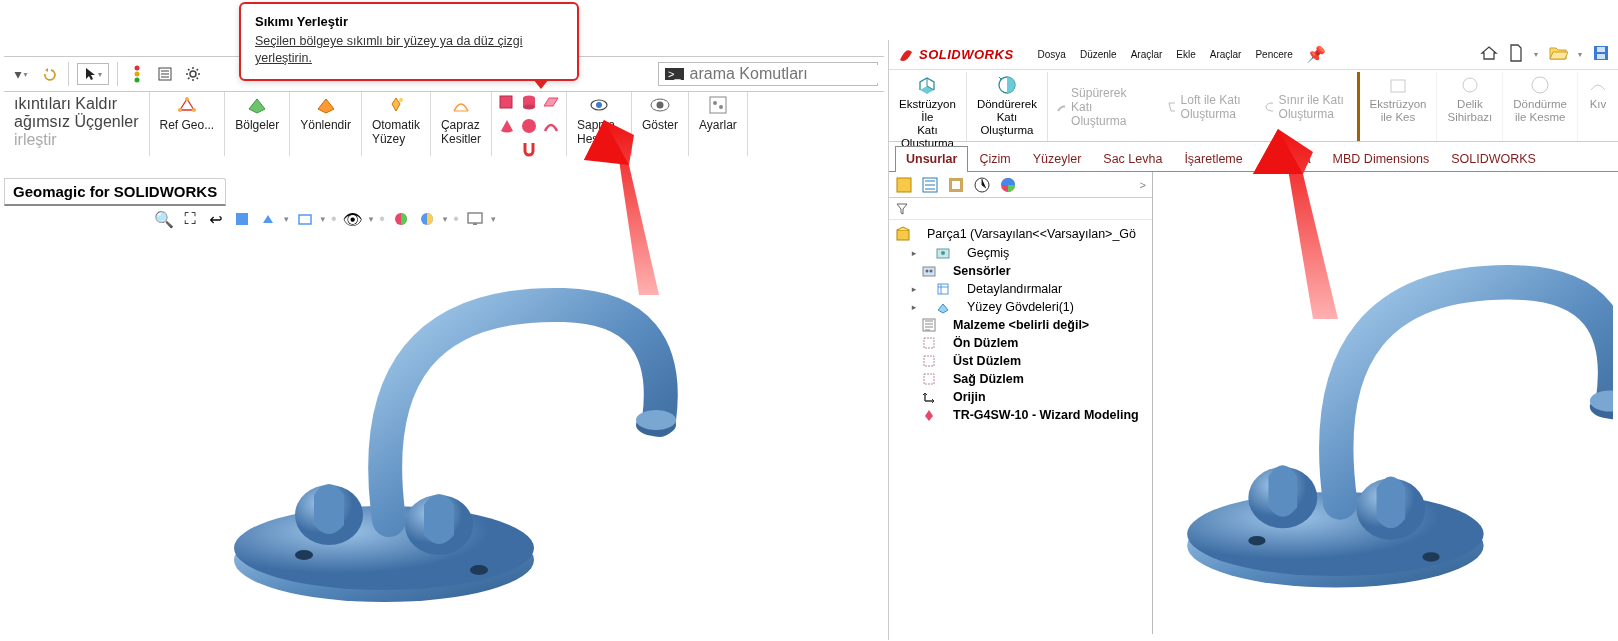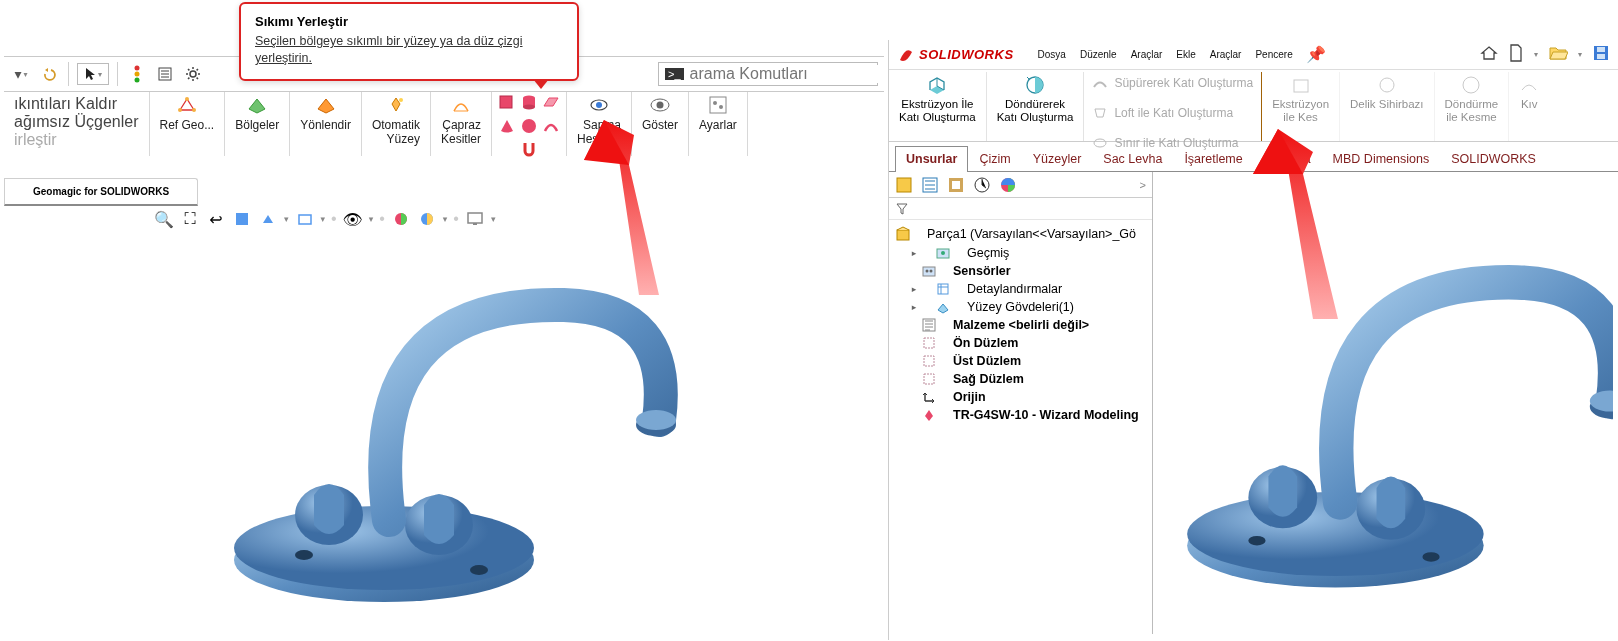--- a/index.html
+++ b/index.html
@@ -17,45 +17,45 @@
 .tiny-ico { width:22px; height:22px; display:flex; align-items:center; justify-content:center; color:#555; font-size:14px; }
 .tiny-ico.drop::after{content:"▾"; font-size:8px; margin-left:2px; color:#888;}
 .search-box { margin-left:auto; display:flex; align-items:center; border:1px solid #bbb; height:24px; width:220px; padding:0 6px; gap:6px;}
 .search-input { border:none; outline:none; font-size:16px; flex:1; color:#0f766e;}
 .sep-v {width:1px; height:24px; background:#cfcfcf; margin:0 2px;}
 
 .ribbon { position:absolute; left:0; top:92px; right:0; height:72px; display:flex; align-items:flex-start;}
 .rgroup { border-right:1px solid #d8d8d8; height:64px; padding:2px 10px 0; display:flex; flex-direction:column; align-items:center; justify-content:flex-start; gap:2px;}
 .rgroup.textcol { align-items:flex-start; font-size:16px; color:#444; line-height:16px; padding-top:4px;text-align:right;}
 .rgroup .ic { height:22px; display:flex; align-items:center; justify-content:center;}
-.rgroup .lbl { font-size:12px; color:#222; text-align:right; line-height:14px;}
+.rgroup .lbl { font-size:12px; color:#222; text-align:left; line-height:14px;}
 .grey-lbl { color:#aaa !important; }
 .iconrow { display:flex; gap:4px;}
 .mini-ic{width:18px;height:18px;}
 
-.tabbar-left { position:absolute; left:0; top:178px; height:28px; border:1px solid #cfcfcf; border-bottom:2px solid #8a8a8a; border-radius:0 3px 0 0; padding:0 28px; display:flex; align-items:center; font-size:10px; font-weight:700; background:#fff;}
+.tabbar-left { position:absolute; left:0; top:178px; height:28px; border:1px solid #cfcfcf; border-bottom:2px solid #8a8a8a; border-radius:0 3px 0 0; padding:0 8px; display:flex; align-items:center; font-size:15px; font-weight:700; background:#fff;}
 .view-icons { position:absolute; left:150px; top:205px; height:28px; display:flex; align-items:center; gap:6px;}
 .vi { width:20px;height:20px; display:flex; align-items:center; justify-content:center;}
 
 .model-view-left { position:absolute; left:180px; top:220px; width:550px; height:400px;}
 .arrow-left { position:absolute; left:575px; top:120px; width:120px; height:180px; pointer-events:none;}
 
 
 .right-app { position:absolute; left:888px; top:40px; width:730px; height:600px; background:#fff; border-left:1px solid #ccc;}
 .sw-menubar { height:30px; display:flex; align-items:center; padding:0 8px; gap:14px; border-bottom:1px solid #ddd;}
 .sw-logo { display:flex; align-items:center; gap:4px; margin-right:10px;}
 .sw-logo-text{ font-family: Arial; font-weight:700; font-style:italic; font-size:13px; color:#c00; letter-spacing:.5px;}
 .menu-item { font-size:10px; color:#111;}
 .menu-right { margin-left:auto; display:flex; gap:10px; align-items:center;}
 
 .sw-ribbon { height:72px; border-bottom:1px solid #ccc; display:flex; padding-top:2px;}
 .swg { border-right:1px solid #e3e3e3; padding:2px 10px; display:flex; flex-direction:column; align-items:center;}
 .swg .iw{height:22px; display:flex; align-items:center; justify-content:center;}
 .swg .t1{font-size:11.5px; text-align:center; line-height:13px; margin-top:2px;}
-.swlist { padding:4px 8px; display:flex; flex-direction:column; gap:16px; border-right:1px solid #a16207;}
+.swlist { padding:4px 8px; display:flex; flex-direction:row; gap:16px; border-right:3px solid #a16207;}
 .swlist-row{display:flex; align-items:center; gap:6px; font-size:12px; color:#aaa;}
 
 .sw-tabs { height:30px; display:flex; align-items:flex-end; border-bottom:1px solid #8c8c8c; padding-left:6px;}
 .sw-tab { padding:5px 10px 6px; font-size:12.5px; color:#7f1d1d; border:1px solid transparent; border-bottom:none; position:relative; top:1px;}
 .sw-tab.active { font-weight:700; border-color:#8c8c8c; background:#fff;}
 
 .sw-split { display:flex; height:462px;}
 .tree-panel { width:264px; border-right:1px solid #bbb; display:flex; flex-direction:column;}
 .tree-icons { height:26px; border-bottom:1px solid #ccc; display:flex; align-items:center; padding:0 6px; gap:8px;}
 .ti{width:18px;height:18px;}

